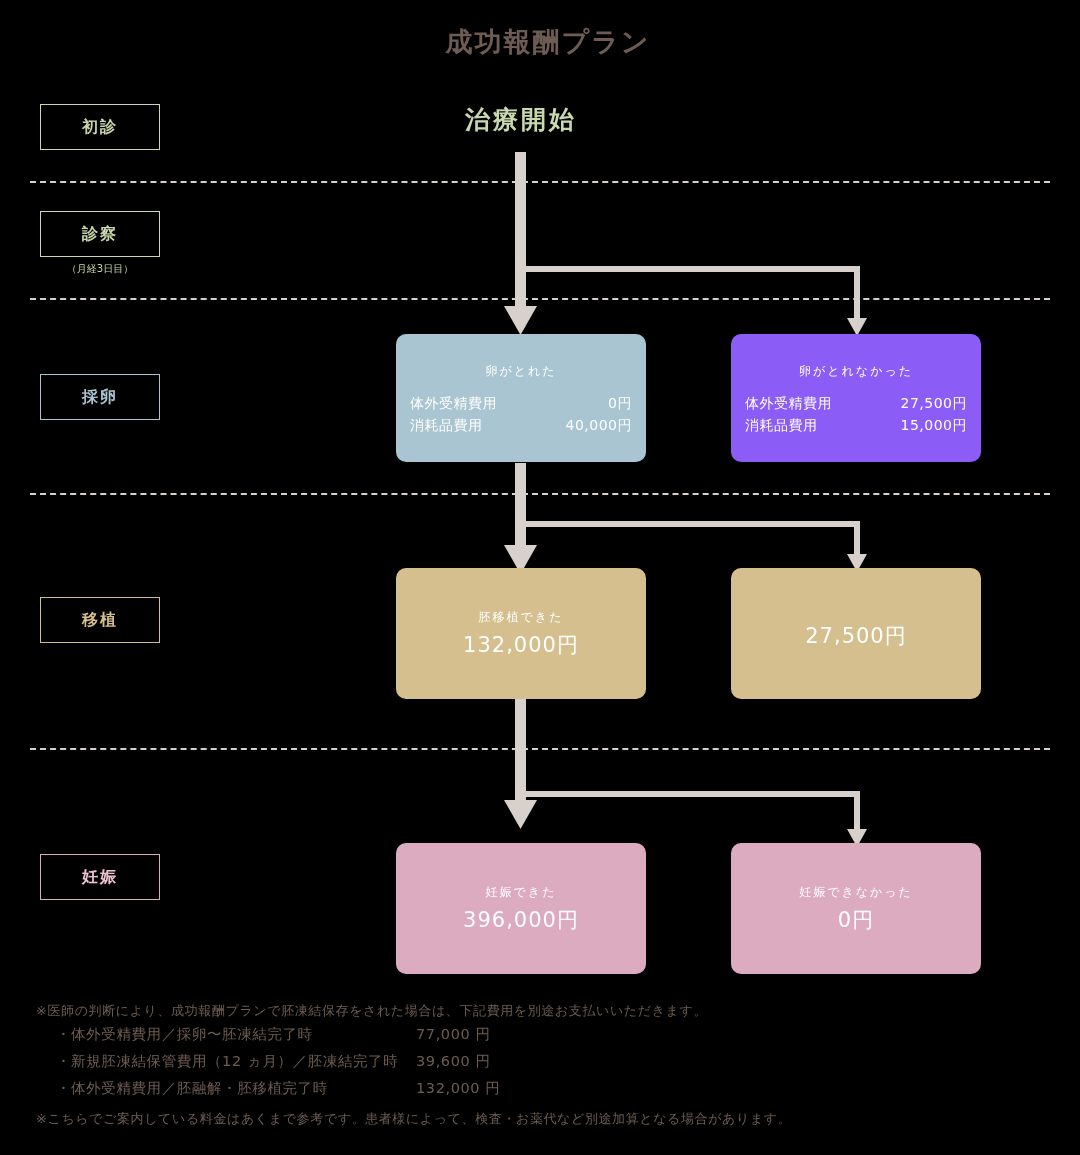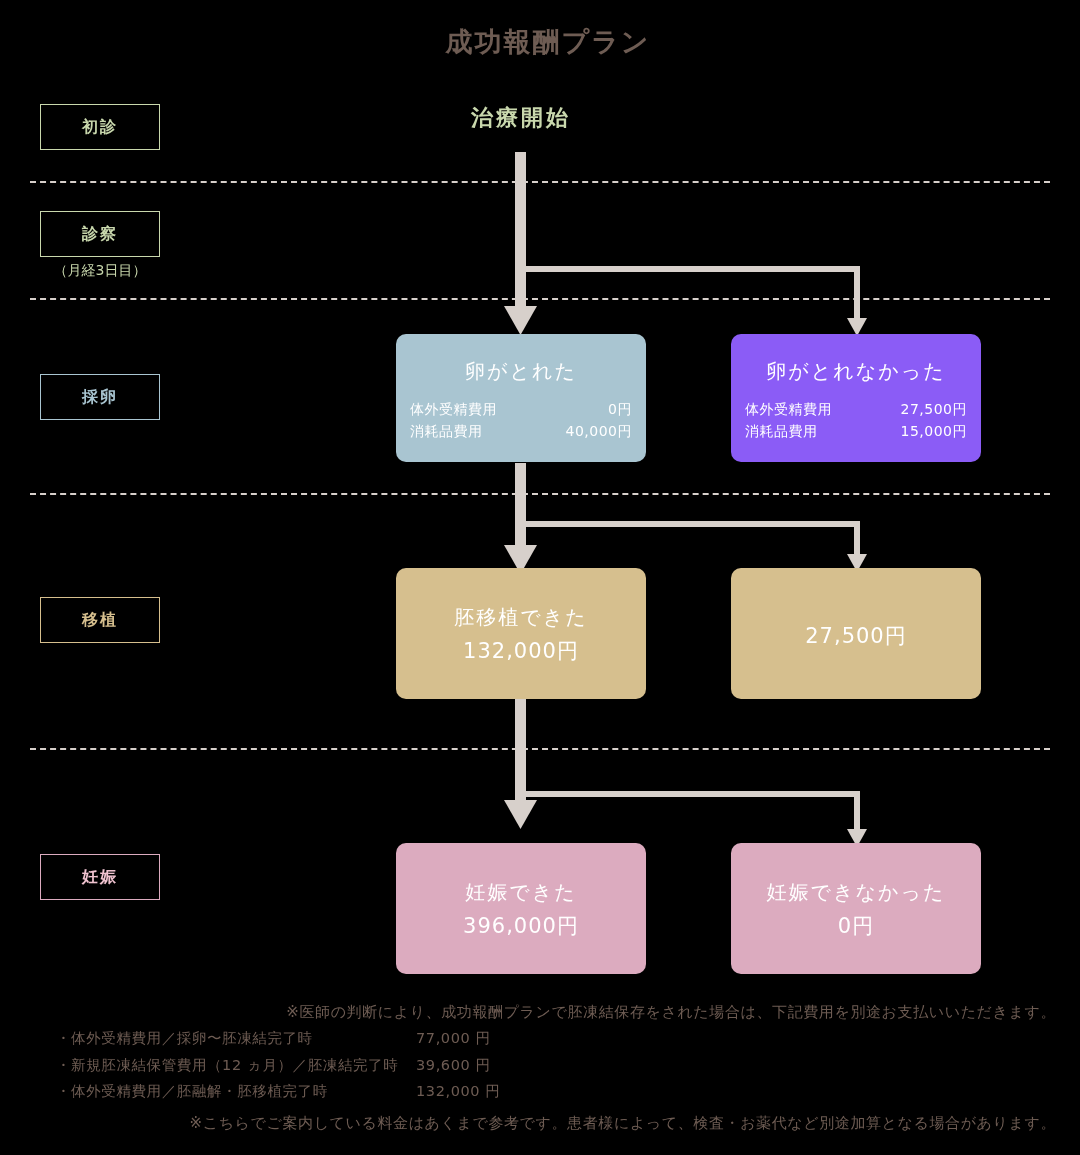--- a/index.html
+++ b/index.html
@@ -52,59 +52,59 @@
   .phase-box.green  { border-color: #c9d8ad; color: #c9d8ad; }
   .phase-box.blue   { border-color: #a9c5d1; color: #a9c5d1; }
   .phase-box.gold   { border-color: #d6bf8e; color: #d6bf8e; }
   .phase-box.pink   { border-color: #dcabbf; color: #f0c3d0; }
 
   .phase-sub {
     position: absolute;
     left: 40px;
     width: 120px;
     text-align: center;
-    font-size: 14px;
+    font-size: 10px;
     color: #c9d8ad;
     letter-spacing: 0px;
   }
 
   
   .divider {
     position: absolute;
     left: 30px;
     width: 1020px;
     height: 0;
     border-top: 2px dashed #d7d0cb;
   }
 
   
   .start-label {
     position: absolute;
     width: 300px;
     text-align: center;
-    font-size: 22px;
+    font-size: 25px;
     font-weight: bold;
     letter-spacing: 3px;
     color: #c9d8ad;
   }
 
   
   .card {
     position: absolute;
     box-sizing: border-box;
     border-radius: 10px;
     display: flex;
     flex-direction: column;
     align-items: center;
     justify-content: center;
     color: #ffffff;
     padding: 10px 14px;
   }
   .card .card-head {
-    font-size: 20px;
+    font-size: 12px;
     letter-spacing: 2px;
     line-height: 1.55;
     text-align: center;
   }
   .card .card-amount {
     font-size: 21px;
     letter-spacing: 1px;
     margin-top: 4px;
   }
   .fee-table {
@@ -136,25 +136,24 @@
 
   
   .notes {
     position: absolute;
     left: 36px;
     top: 1000px;
     width: 1020px;
     color: #6e5c53;
   }
   .note-line {
-    font-size: 15px;
+    font-size: 13px;
     line-height: 1.65;
     letter-spacing: 0.6px;
     white-space: nowrap;
-    text-align: right;
   }
   .note-sub {
     display: flex;
     font-size: 14.5px;
     line-height: 1.85;
     letter-spacing: 0.6px;
     padding-left: 20px;
     white-space: nowrap;
   }
   .note-sub .s-label { display: inline-block; min-width: 360px; }

